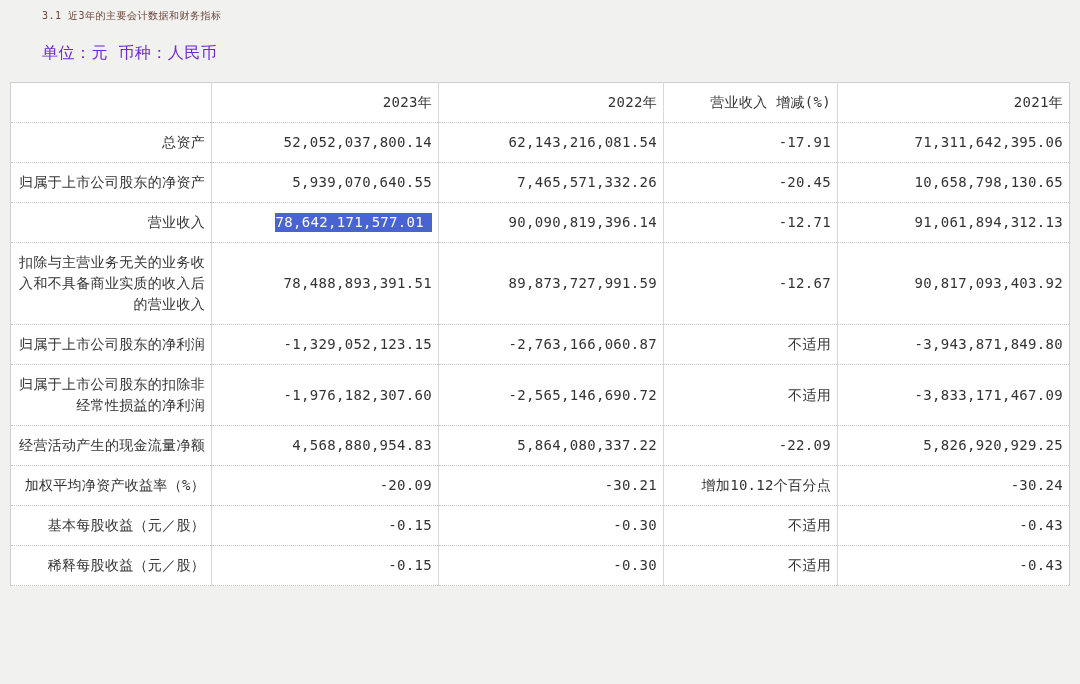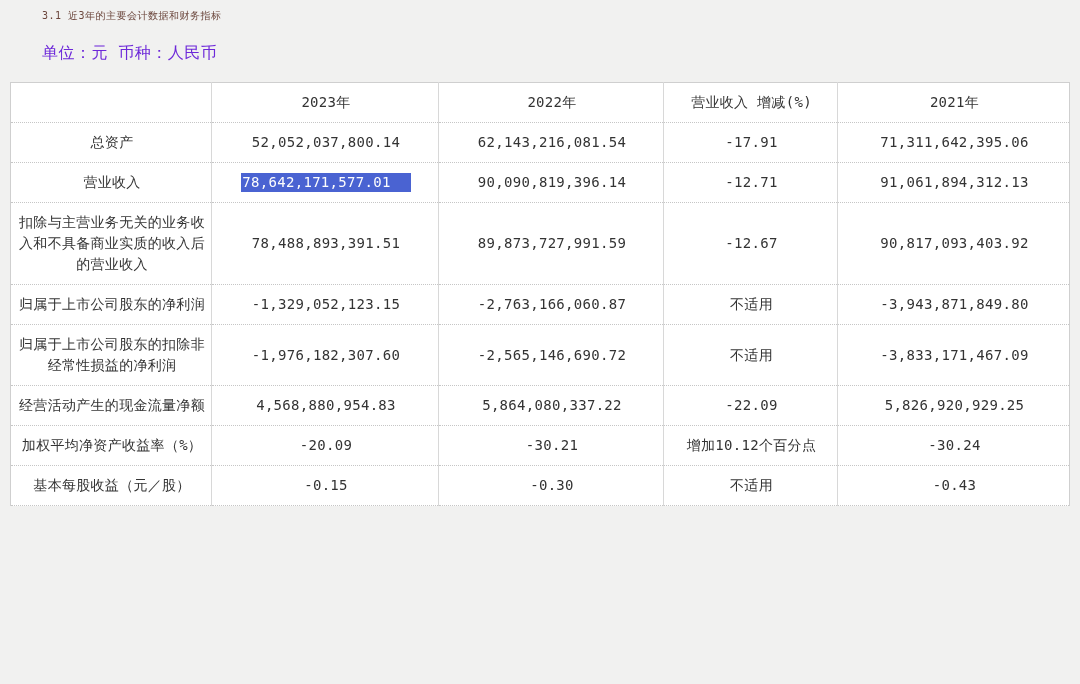--- a/index.html
+++ b/index.html
@@ -50,39 +50,39 @@
     border-top: 1px solid #cfcfcf;
     border-left: 1px solid #cfcfcf;
     border-right: 1px solid #cfcfcf;
     font-size: 14px;
   }
   table.fin-table th,
   table.fin-table td {
     border-right: 1px solid #d8d8d8;
     border-bottom: 1px dotted #c6c6c6;
     padding: 9px 6px 9px 8px;
-    text-align: center;
+    text-align: right;
     vertical-align: middle;
     font-weight: normal;
     line-height: 21px;
     color: #333333;
     letter-spacing: 0.3px;
     word-break: break-all;
   }
   table.fin-table th:last-child,
   table.fin-table td:last-child {
     border-right: none;
   }
   table.fin-table th {
     height: 20px;
   }
   .sel-text {
     background: #4a63d2;
     color: #fdfdfd;
-    padding: 1px 20px 2px 1px;
+    padding: 1px 8px 2px 1px;
   }
 </style>
 </head>
 <body>
 
 <div class="doc">
   <div class="doc-title">3.1 近3年的主要会计数据和财务指标</div>
   <div class="doc-unit">单位：元 币种：人民币</div>
 
   <table class="fin-table">
@@ -102,20 +102,27 @@
           <th>2021年</th>
         </tr>
     </thead>
     <tbody>
         <tr>
           <td>总资产</td>
           <td><span>52,052,037,800.14</span></td>
           <td><span>62,143,216,081.54</span></td>
           <td><span>-17.91</span></td>
           <td><span>71,311,642,395.06</span></td>
+        </tr>
+        <tr>
+          <td>归属于上市公司股东的净资产</td>
+          <td><span>5,939,070,640.55</span></td>
+          <td><span>7,465,571,332.26</span></td>
+          <td><span>-20.45</span></td>
+          <td><span>10,658,798,130.65</span></td>
         </tr>
         <tr>
           <td>营业收入</td>
           <td><span class="sel-text">78,642,171,577.01</span></td>
           <td><span>90,090,819,396.14</span></td>
           <td><span>-12.71</span></td>
           <td><span>91,061,894,312.13</span></td>
         </tr>
         <tr>
           <td>扣除与主营业务无关的业务收入和不具备商业实质的收入后的营业收入</td>
@@ -152,15 +159,22 @@
           <td><span>增加10.12个百分点</span></td>
           <td><span>-30.24</span></td>
         </tr>
         <tr>
           <td>基本每股收益（元／股）</td>
           <td><span>-0.15</span></td>
           <td><span>-0.30</span></td>
           <td><span>不适用</span></td>
           <td><span>-0.43</span></td>
         </tr>
+        <tr>
+          <td>稀释每股收益（元／股）</td>
+          <td><span>-0.15</span></td>
+          <td><span>-0.30</span></td>
+          <td><span>不适用</span></td>
+          <td><span>-0.43</span></td>
+        </tr>
       </tbody>
   </table>
 </div>
 
 </body></html>

